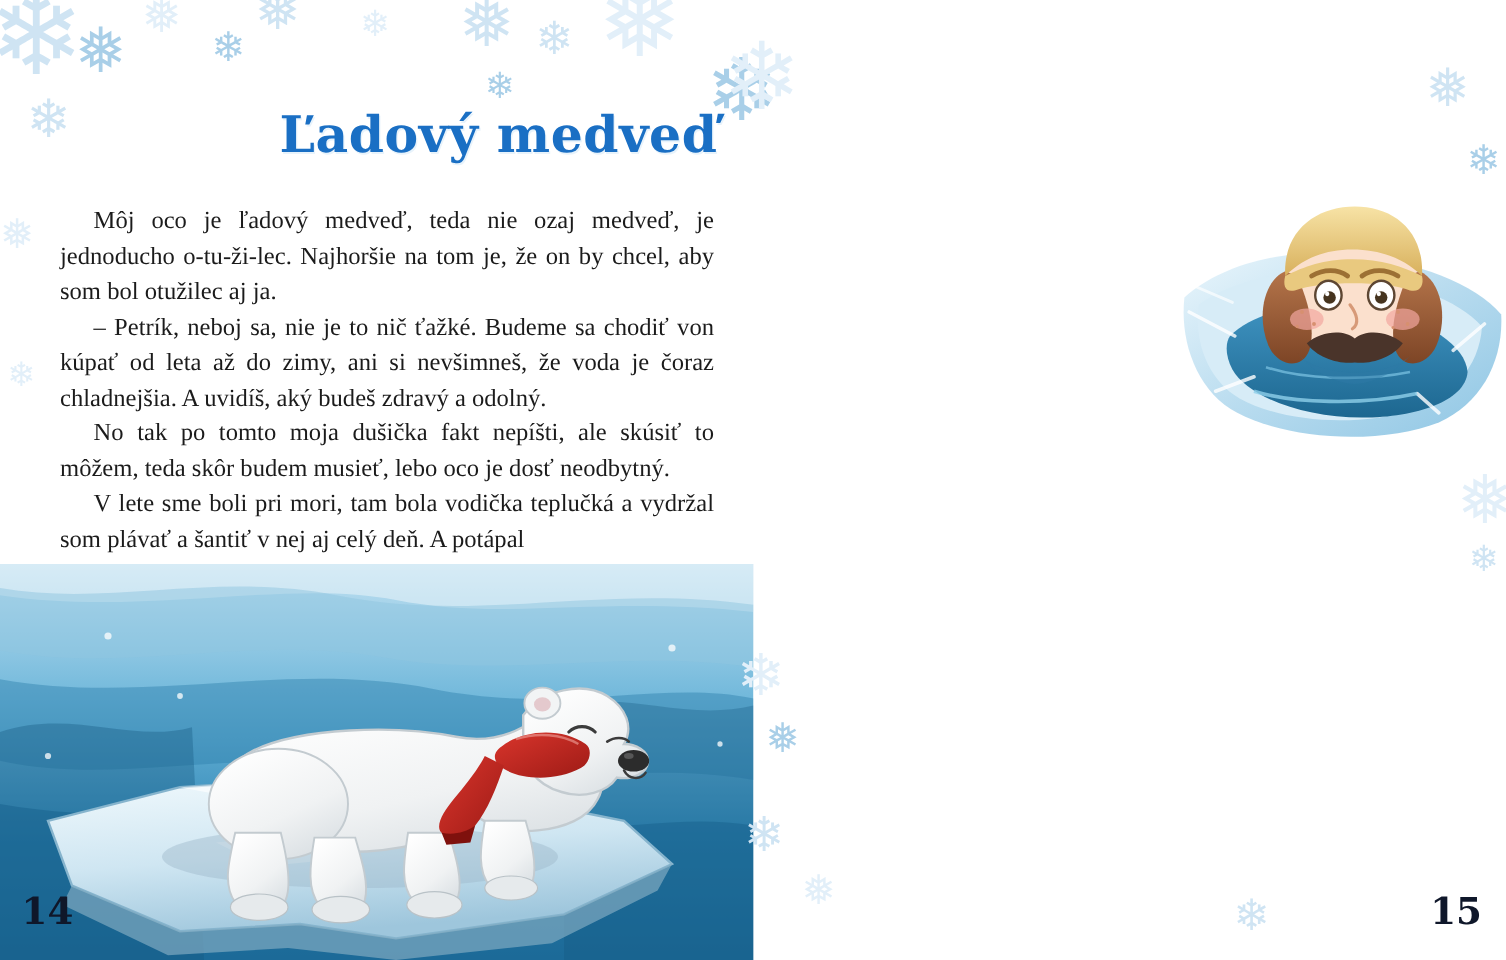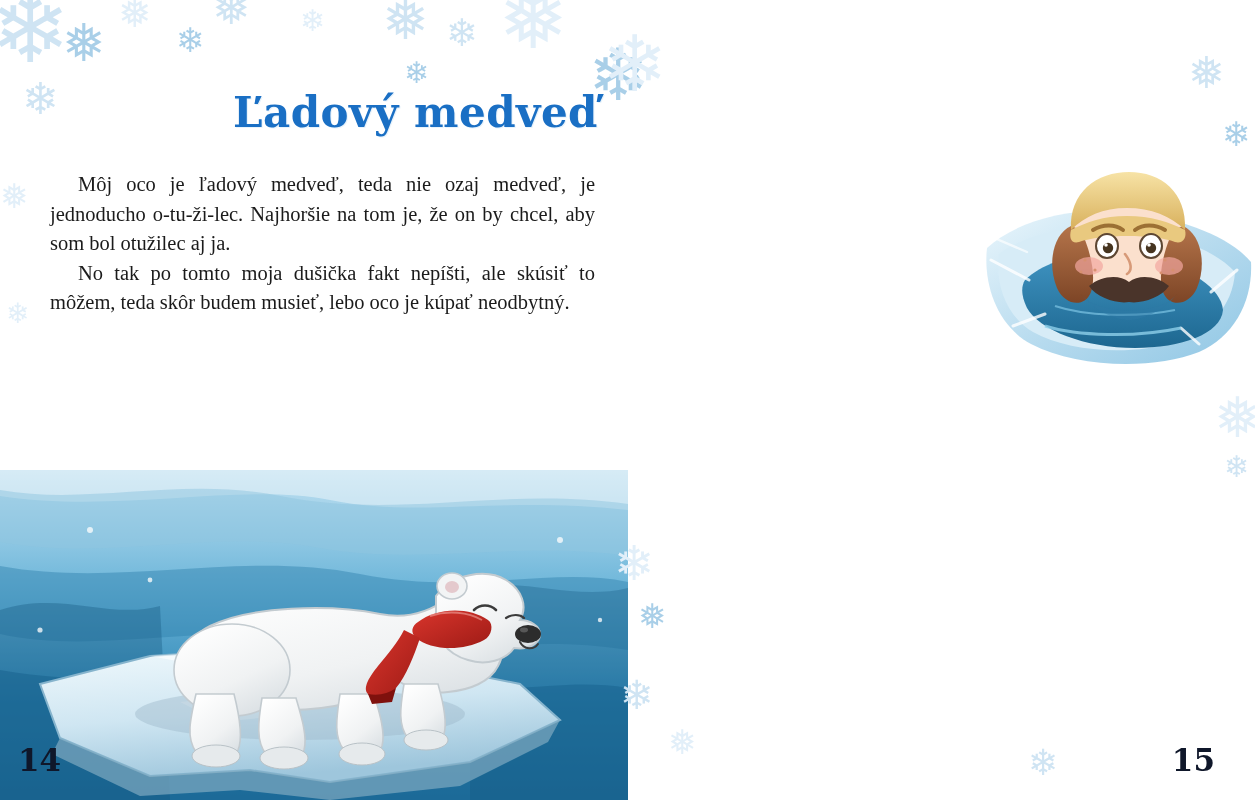--- a/index.html
+++ b/index.html
@@ -76,21 +76,21 @@
   
   .folio {
     position: absolute;
     bottom: 22px;
     font-family: "DejaVu Serif", serif;
     font-size: 31px;
     font-weight: bold;
     color: #0f172a;
   }
   .folio-left  { left: 18px; }
-  .folio-right { right: 40px; }
+  .folio-right { right: 20px; }
 
   
   .illus { position: absolute; }
 
   
   #bear-scene {
     left: 0;
     top: 470px;
     width: 628px;
     height: 330px;
@@ -125,21 +125,23 @@
     <span class="snow" style="left:446px; top:14px; font-size:38px;">❄</span>
     <span class="snow pale" style="left:498px; top:-22px; font-size:84px;">❅</span>
     <span class="snow dark" style="left:588px; top:40px; font-size:72px;">❄</span>
     <span class="snow pale" style="left:0px;  top:180px; font-size:34px;">❅</span>
     <span class="snow pale" style="left:6px;  top:300px; font-size:28px;">❄</span>
 
     <h1 class="title">Ľadový medveď</h1>
 
     <div class="col" id="left-col">
       <p>Môj oco je ľadový medveď, teda nie ozaj medveď, je jednoducho o-tu-ži-lec. Najhoršie na tom je, že on by chcel, aby som bol otužilec aj ja.</p>
-      <p>No tak po tomto moja dušička fakt nepíšti, ale skúsiť to môžem, teda skôr budem musieť, lebo oco je kúpať neodbytný.</p>
+      <p>– Petrík, neboj sa, nie je to nič ťažké. Budeme sa chodiť von kúpať od leta až do zimy, ani si nevšimneš, že voda je čoraz chladnejšia. A uvidíš, aký budeš zdravý a odolný.</p>
+      <p>No tak po tomto moja dušička fakt nepíšti, ale skúsiť to môžem, teda skôr budem musieť, lebo oco je dosť neodbytný.</p>
+      <p>V lete sme boli pri mori, tam bola vodička teplučká a vydržal som plávať a šantiť v nej aj celý deň. A potápal</p>
     </div>
 
     <div class="illus" id="bear-scene">
       <svg width="628" height="330" viewBox="0 0 628 330" xmlns="http://www.w3.org/2000/svg">
         <defs>
           <linearGradient id="seaGrad" x1="0" y1="0" x2="0" y2="1">
             <stop offset="0%" stop-color="#bfe0f1"></stop>
             <stop offset="35%" stop-color="#6fb7da"></stop>
             <stop offset="70%" stop-color="#2e86b5"></stop>
             <stop offset="100%" stop-color="#1d6b99"></stop>

